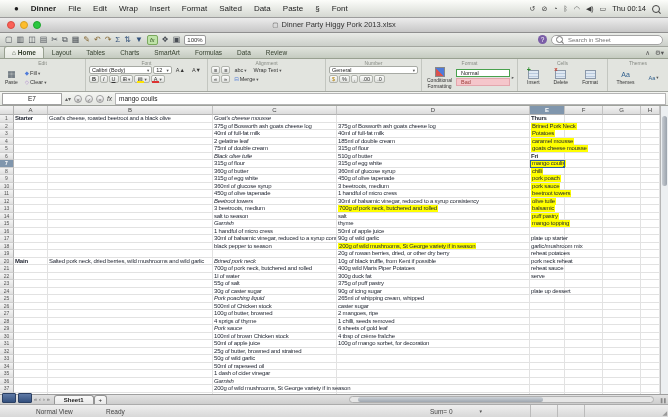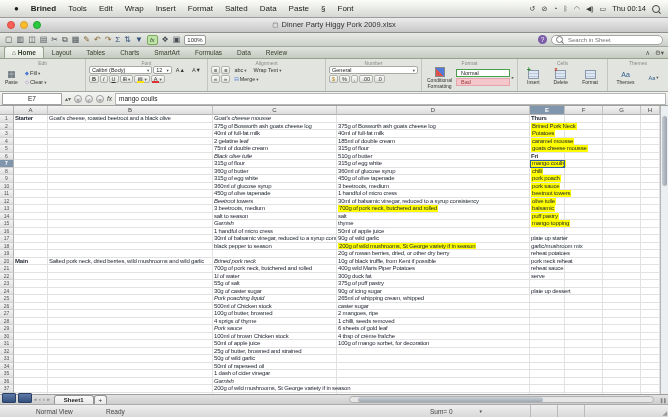--- a/index.html
+++ b/index.html
@@ -120,22 +120,22 @@
   .sb-cell{width:26px;height:12px;border-left:1px solid #bbb;}
   .grip{position:absolute;right:1px;bottom:1px;font-size:6px;color:#999;}
 </style>
 </head>
 <body>
 
 <div class="screen">
 
   <div class="menubar">
     <span class="mitem">●</span>
-    <span class="mitem appname">Brined</span>
-    <span class="mitem">Tools</span>
+    <span class="mitem appname">Dinner</span>
+    <span class="mitem">File</span>
     <span class="mitem">Edit</span>
     <span class="mitem">Wrap</span>
     <span class="mitem">Insert</span>
     <span class="mitem">Format</span>
     <span class="mitem">Salted</span>
     <span class="mitem">Data</span>
     <span class="mitem">Paste</span>
     <span class="mitem">§</span>
     <span class="mitem">Font</span>
     <span class="mbar-spacer"></span>
@@ -151,21 +151,21 @@
     <span class="clock">Thu 00:14</span>
     <span class="mag"></span>
   </div>
 
   <div class="titlebar">
     <span class="lights">
       <span class="light lr"></span>
       <span class="light ly"></span>
       <span class="light lg"></span>
     </span>
-    <span class="docicon">▢</span><span>Dinner Party Higgy Pork 2009.xlsx</span>
+    <span class="docicon">▢</span><span>Dinner Party Higgy Pork 2013.xlsx</span>
   </div>
 
   <div class="toolbar">
     <span class="tbi">▢</span>
     <span class="tbi">▥</span>
     <span class="tbi">◫</span>
     <span class="tbi">▤</span>
     <span class="tbi">✂</span>
     <span class="tbi">⧉</span>
     <span class="tbi">▦</span>

